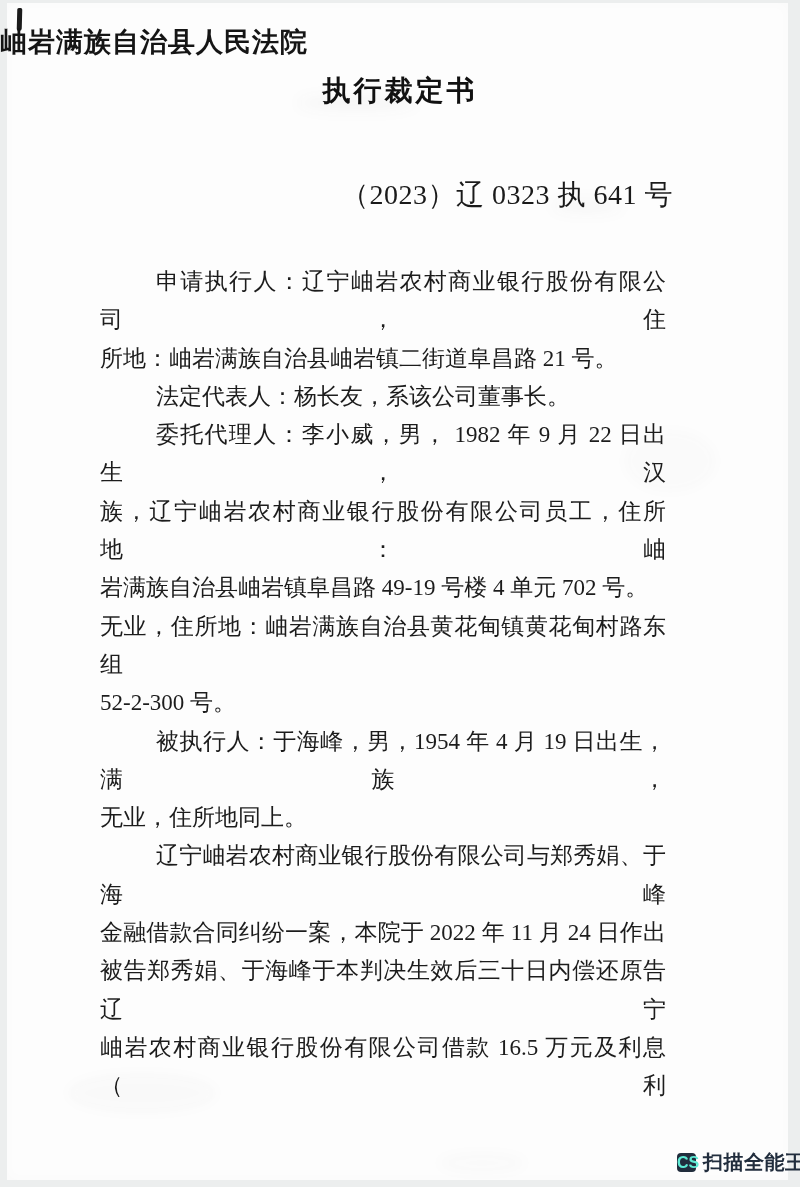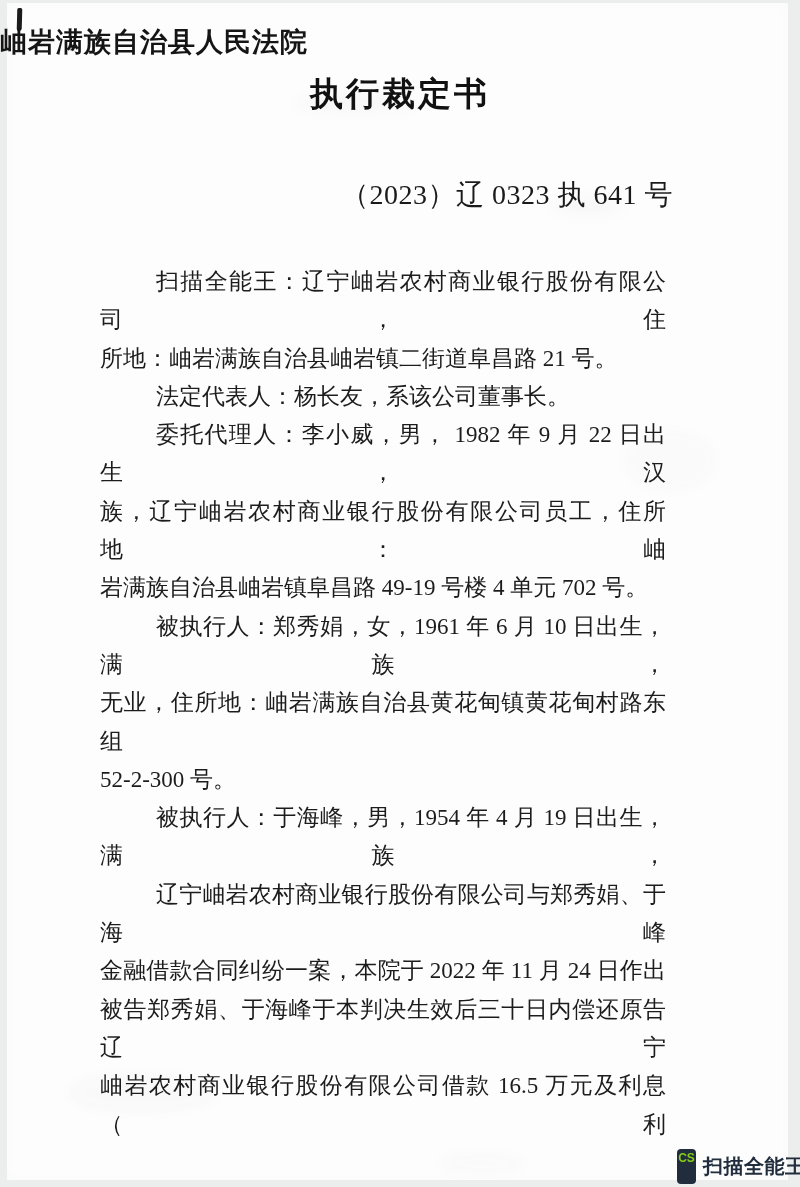--- a/index.html
+++ b/index.html
@@ -50,21 +50,21 @@
     text-align: left;
     font-size: 27px;
     font-weight: 700;
     letter-spacing: 1px;
     color: #151515;
   }
   .doc-title {
     position: absolute;
     left: 0; right: 0; top: 72px;
     text-align: center;
-    font-size: 33px;
+    font-size: 28px;
     font-weight: 700;
     letter-spacing: 3px;
     color: #111;
   }
   .case-number {
     position: absolute;
     right: 127px; top: 176px;
     font-size: 28px;
     color: #1a1a1a;
     letter-spacing: 0.5px;
@@ -87,27 +87,27 @@
   .doc-body .line.indent { text-indent: 56px; }
   
   .watermark {
     position: absolute;
     left: 677px; top: 1149px;
     display: flex;
     align-items: center;
     white-space: nowrap;
   }
   .cs-logo {
-    width: 19px; height: 35px;
+    width: 19px; height: 19px;
     background: #212d3d;
     border-radius: 4px;
-    color: #84cc16;
+    color: #5eead4;
     font-family: "Liberation Sans", "DejaVu Sans", sans-serif;
     font-weight: 700;
-    font-size: 12px;
+    font-size: 16px;
     line-height: 19px;
     text-align: center;
     flex: 0 0 auto;
   }
   .cs-text {
     margin-left: 7px;
     color: #212d3d;
     font-family: "Liberation Sans", "DejaVu Sans", sans-serif;
     font-weight: 600;
     font-size: 20px;
@@ -128,30 +128,30 @@
 
   <div class="scan-mark"></div>
 
   <div class="court-name">岫岩满族自治县人民法院</div>
 
   <div class="doc-title">执行裁定书</div>
 
   <div class="case-number">（2023）辽 0323 执 641 号</div>
 
   <div class="doc-body">
-      <div class="line indent fill">扫描全能王：辽宁岫岩农村商业银行股份有限公司，住</div>
+      <div class="line indent fill">申请执行人：辽宁岫岩农村商业银行股份有限公司，住</div>
       <div class="line">所地：岫岩满族自治县岫岩镇二街道阜昌路 21 号。</div>
       <div class="line indent">法定代表人：杨长友，系该公司董事长。</div>
       <div class="line indent fill">委托代理人：李小威，男， 1982 年 9 月 22 日出生，汉</div>
       <div class="line fill">族，辽宁岫岩农村商业银行股份有限公司员工，住所地：岫</div>
       <div class="line">岩满族自治县岫岩镇阜昌路 49-19 号楼 4 单元 702 号。</div>
-      <div class="line indent fill">被执行人：郑秀娟，女，1961 年 6 月 10 日出生，满族，</div>
       <div class="line fill">无业，住所地：岫岩满族自治县黄花甸镇黄花甸村路东组</div>
       <div class="line">52-2-300 号。</div>
       <div class="line indent fill">被执行人：于海峰，男，1954 年 4 月 19 日出生，满族，</div>
+      <div class="line">无业，住所地同上。</div>
       <div class="line indent fill">辽宁岫岩农村商业银行股份有限公司与郑秀娟、于海峰</div>
       <div class="line fill">金融借款合同纠纷一案，本院于 2022 年 11 月 24 日作出</div>
       <div class="line fill">被告郑秀娟、于海峰于本判决生效后三十日内偿还原告辽宁</div>
       <div class="line fill">岫岩农村商业银行股份有限公司借款 16.5 万元及利息（利</div>
     </div>
 
   <div class="watermark">
     <div class="cs-logo">CS</div>
     <div class="cs-text">扫描全能王</div>
   </div>

